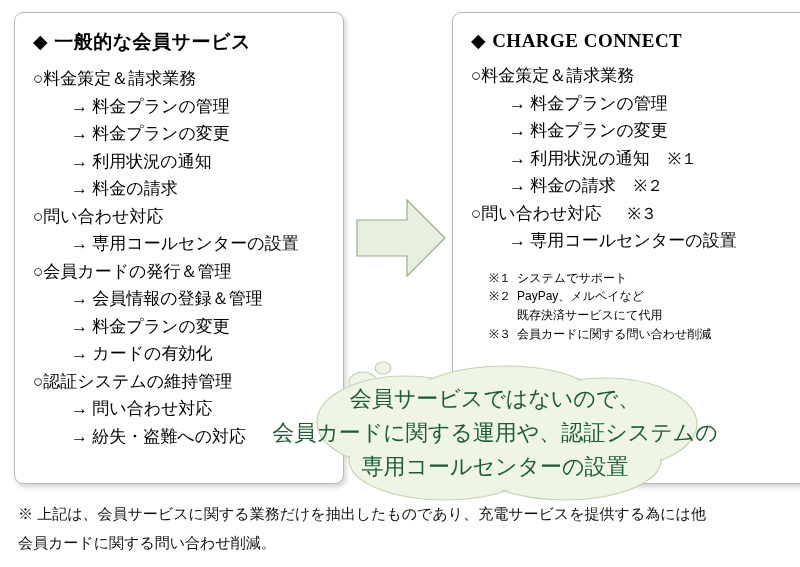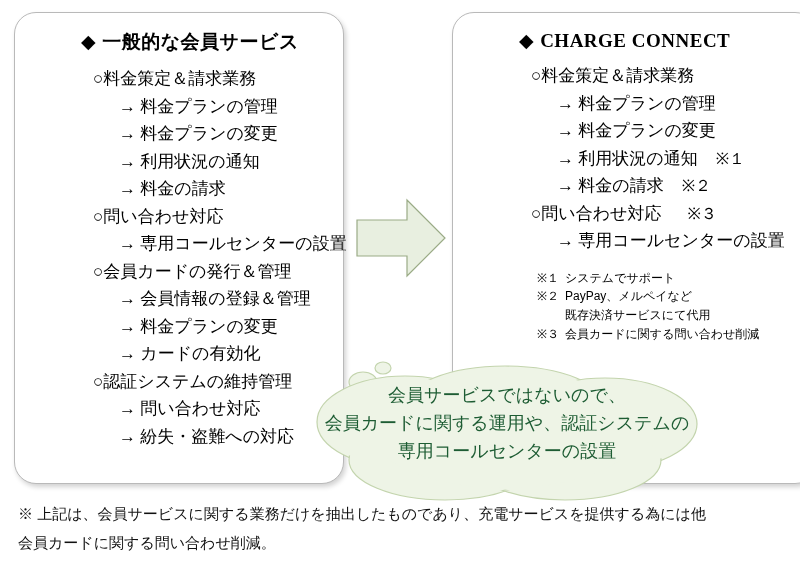--- a/index.html
+++ b/index.html
@@ -21,23 +21,22 @@
     left: 0; top: 0;
     width: 800px;
     height: 567px;
   }
 
   
   .panel {
     position: absolute;
     background: #ffffff;
     border: 1px solid #b9b9b9;
-    border-radius: 22px;
+    border-radius: 9px;
     box-sizing: border-box;
-    padding-left: 48px;
   }
   .panel-left {
     left: 14px;
     top: 12px;
     width: 330px;
     height: 472px;
     box-shadow: 2px 3px 5px rgba(0,0,0,0.18);
   }
   .panel-right {
     left: 452px;
@@ -64,21 +63,21 @@
   .title-en {
     font-family: "Liberation Serif", "DejaVu Serif", serif;
   }
 
   .line {
     font-size: 17px;
     line-height: 1.62;
     white-space: nowrap;
   }
   .line.lvl0 {
-    margin-left: 12px;
+    margin-left: 0px;
   }
   .line.lvl1 {
     margin-left: 38px;
   }
   .line .note {
     margin-left: 18px;
     font-size: 16px;
   }
   .line.lvl0 .note {
     margin-left: 26px;
@@ -115,25 +114,25 @@
   
   .cloud {
     position: absolute;
     left: 255px;
     top: 360px;
     width: 480px;
     height: 145px;
   }
   .cloud-text {
     position: absolute;
-    left: 267px;
+    left: 255px;
     top: 382px;
     width: 480px;
     text-align: center;
-    font-size: 18px;
+    font-size: 22px;
     line-height: 1.55;
     color: #1d5c33;
     font-family: "Liberation Serif", "DejaVu Serif", serif;
   }
   .cloud-text div {
     white-space: nowrap;
   }
 
   
   .bottom-note {

